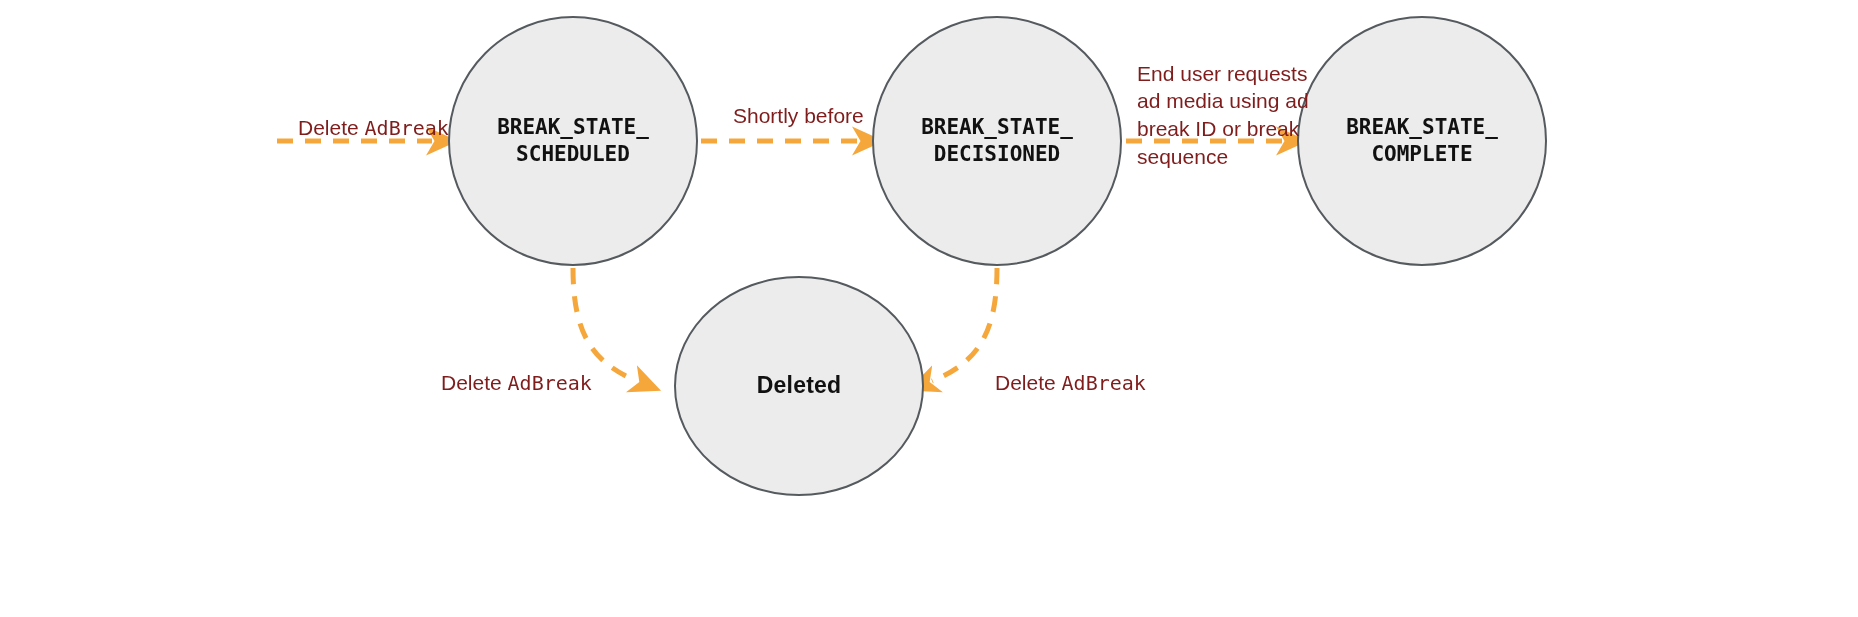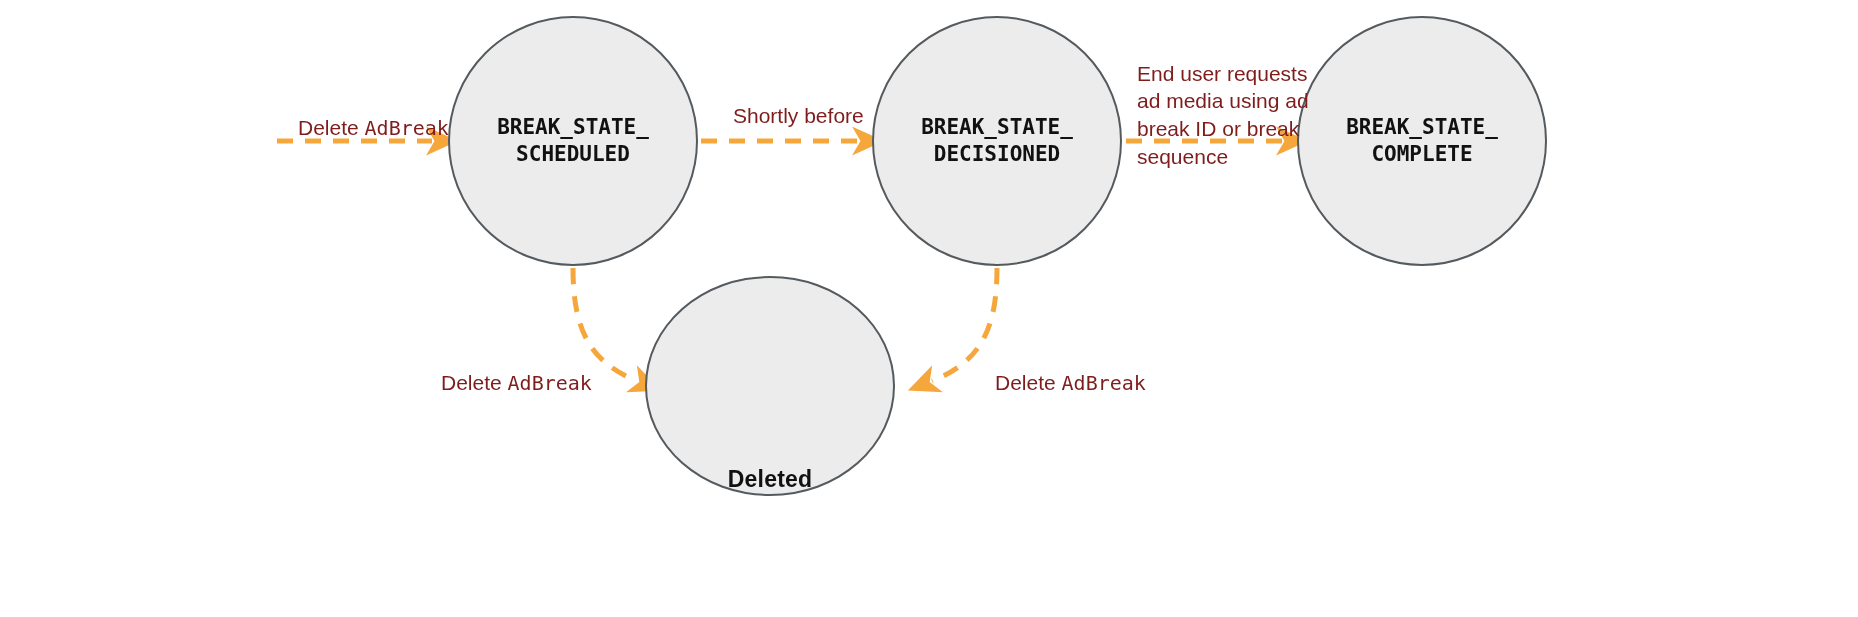--- a/index.html
+++ b/index.html
@@ -111,21 +111,21 @@
   <div class="state-node" style="left:872px; top:16px; width:250px; height:250px;">
     <span class="node-label mono">BREAK_STATE_
 DECISIONED</span>
   </div>
 
   <div class="state-node" style="left:1297px; top:16px; width:250px; height:250px;">
     <span class="node-label mono">BREAK_STATE_
 COMPLETE</span>
   </div>
 
-  <div class="state-node" style="left:645px; top:276px; width:250px; height:220px;align-items:flex-end;">
+  <div class="state-node" style="left:674px; top:276px; width:250px; height:220px;">
     <span class="node-label sans">Deleted</span>
   </div>
 
   <div class="edge-label left" style="left:298px; top:86px; width:220px;">
     <span>Delete </span><span class="mono-token">AdBreak</span>
   </div>
 
   <div class="edge-label left" style="left:733px; top:74px; width:230px;">
     <span>Shortly before
 </span>

